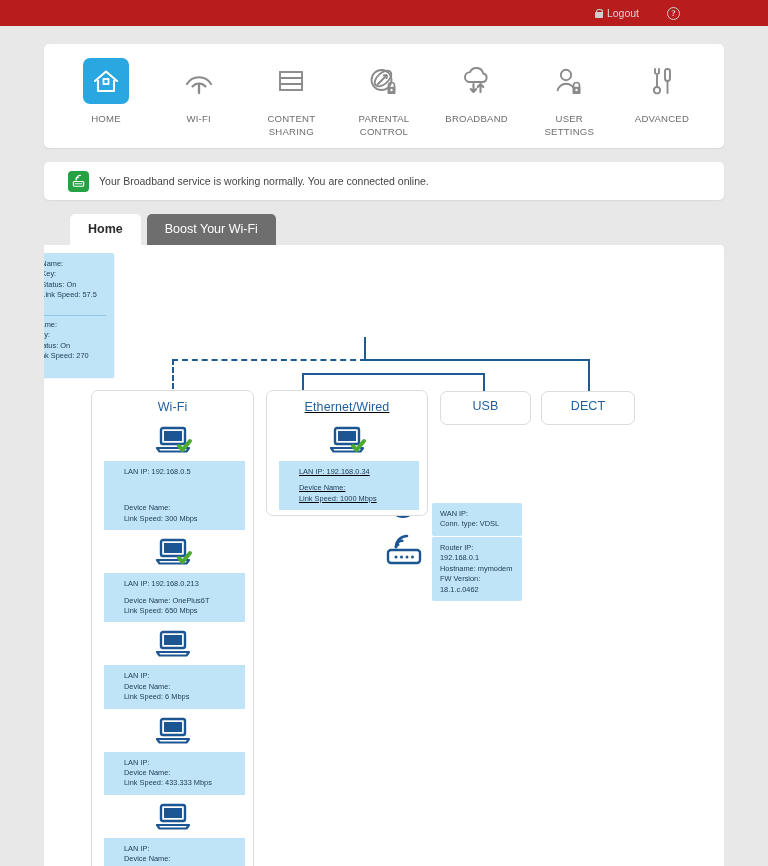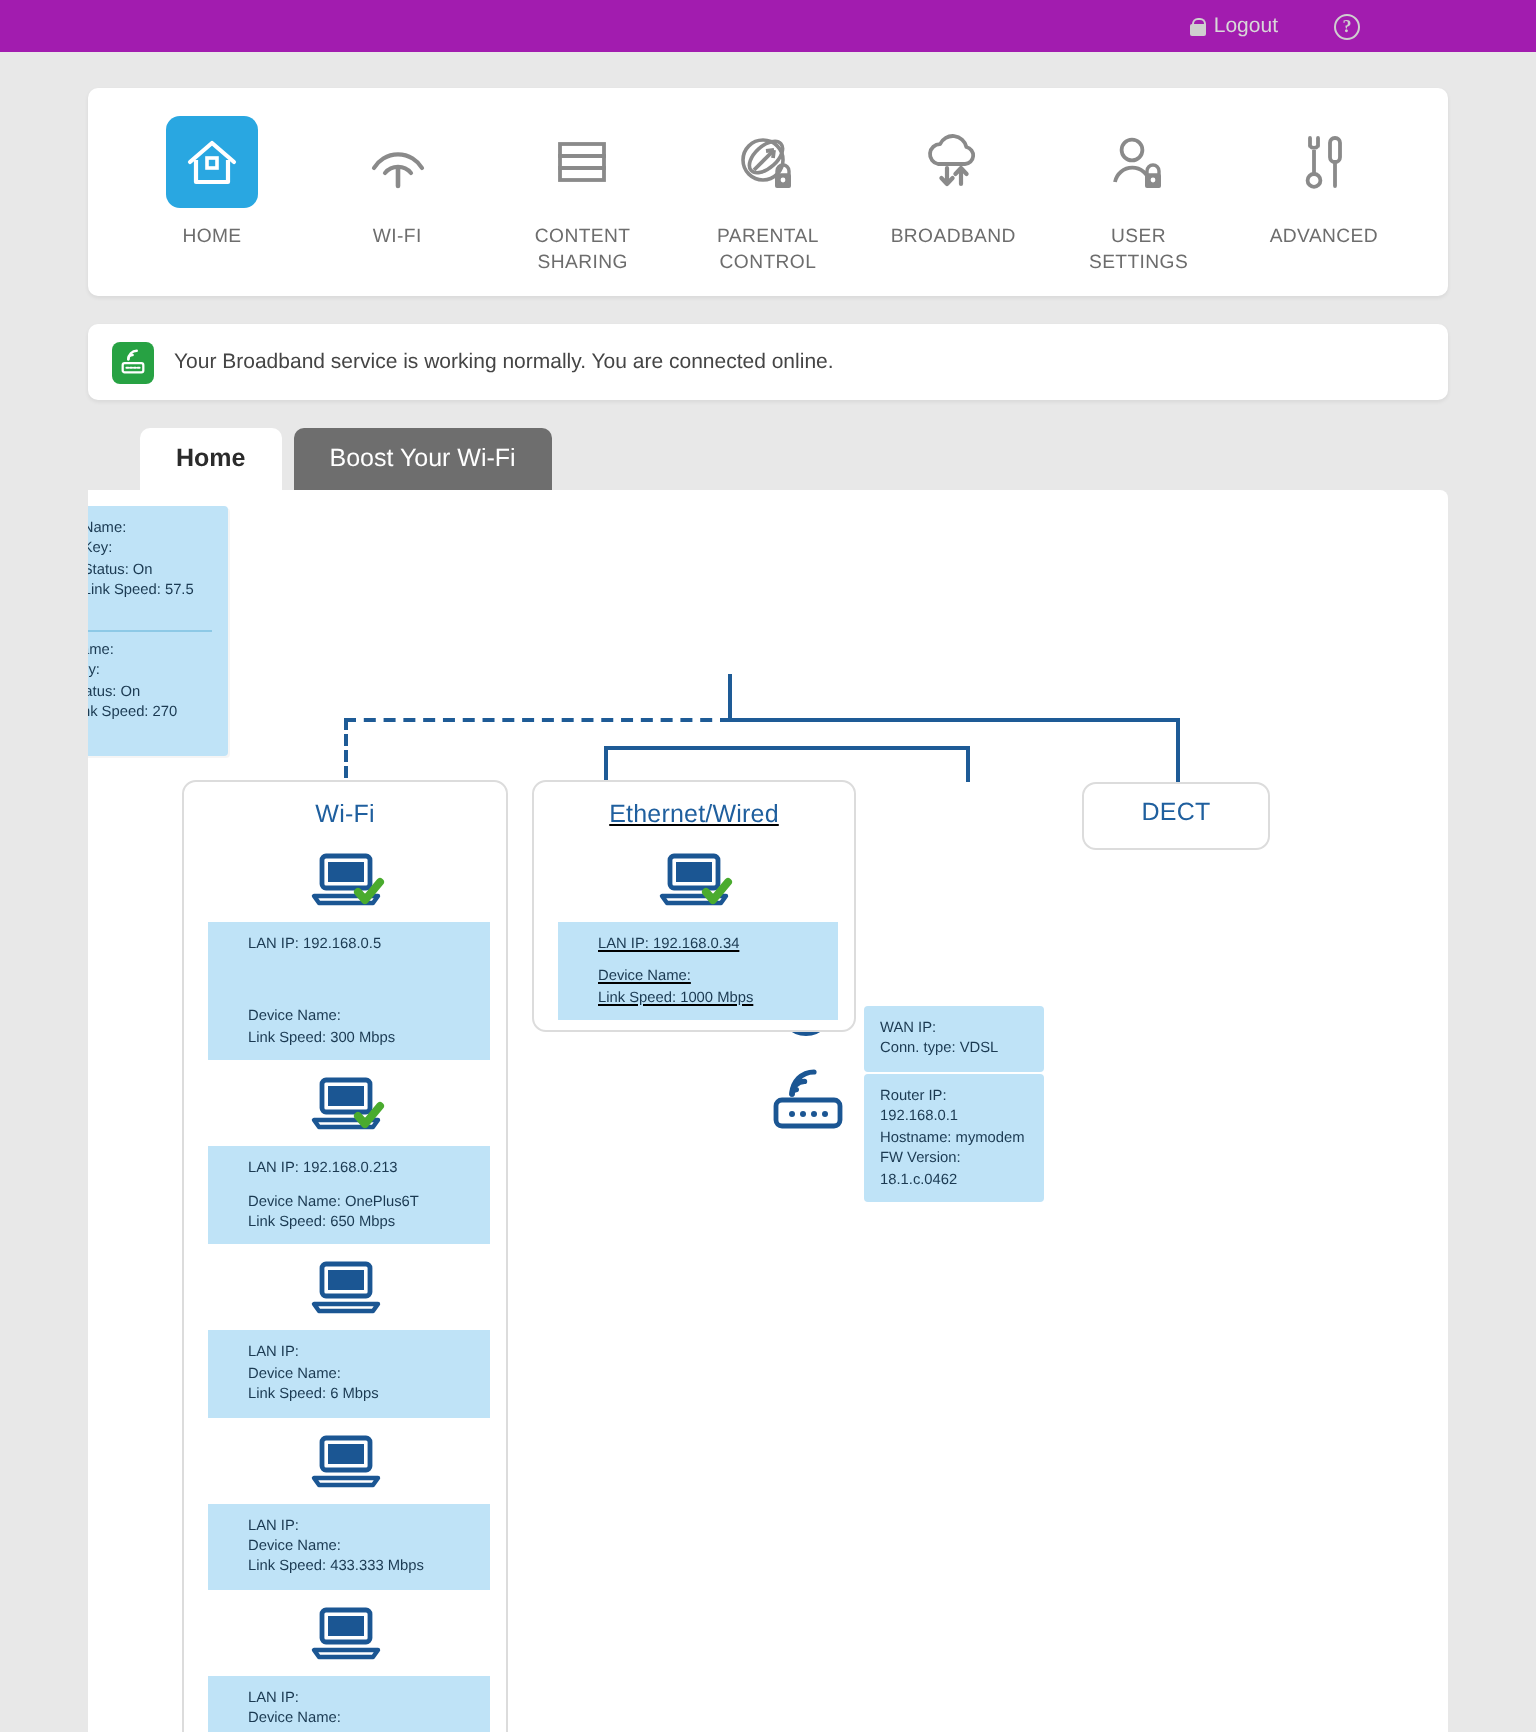--- a/index.html
+++ b/index.html
@@ -5,21 +5,21 @@
   * { box-sizing: border-box; margin: 0; padding: 0; }
   html, body {
     width: 768px; height: 866px;
     background: #e8e8e8;
     font-family: "Liberation Sans", sans-serif;
     overflow: hidden;
   }
 
   
   .topbar {
-    height: 26px; background: #a21caf;
+    height: 26px; background: #b91c1c;
     display: flex; align-items: center; justify-content: flex-end;
     padding-right: 88px; gap: 28px;
   }
   .topbar-item {
     display: flex; align-items: center; gap: 4px;
     color: #d8d8d8; font-size: 10.5px; cursor: pointer;
   }
   .lock-ico { width: 8px; height: 9px; position: relative; display: inline-block; }
   .lock-ico::before {
     content: ""; position: absolute; left: 1.5px; top: 0;
@@ -59,21 +59,21 @@
   .navitem.active .navicon { background: #29a7e1; }
   .navlabel {
     font-size: 9.6px; color: #6d6d6d; text-align: center;
     line-height: 12.5px; letter-spacing: .2px;
   }
 
   
   .banner {
     background: #fff; border-radius: 5px; margin-top: 14px;
     height: 38px; display: flex; align-items: center;
-    padding-left: 12px; gap: 10px;
+    padding-left: 24px; gap: 10px;
     box-shadow: 0 1px 2px rgba(0,0,0,.07);
   }
   .banner-ico {
     width: 21px; height: 21px; background: #27a243;
     border-radius: 4px; display: flex; align-items: center; justify-content: center;
   }
   .banner-text { font-size: 10.5px; color: #454545; }
 
   
   .tabs { display: flex; gap: 6px; margin-top: 14px; padding-left: 26px; }
@@ -436,19 +436,22 @@
           <div class="dev-info">
             <div>LAN IP: 192.168.0.34</div>
             <div style="height:6px"></div>
             <div>Device Name:</div>
             <div>Link Speed: 1000 Mbps</div>
           </div>
         </div>
       </div>
     </div>
 
+    <div class="cat" style="left:396px; top:146px; width:91px; height:34px;">
+      <div class="cat-title" style="padding-top:7px;">USB</div>
+    </div>
 
     <div class="cat" style="left:497px; top:146px; width:94px; height:34px;">
       <div class="cat-title" style="padding-top:7px;">DECT</div>
     </div>
 
   </div>
 </div>
 
 </body></html>

